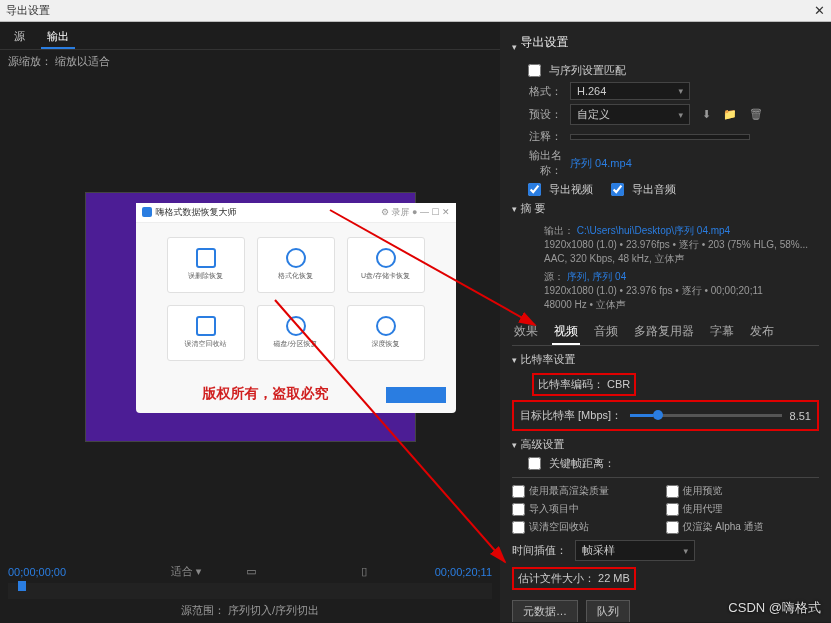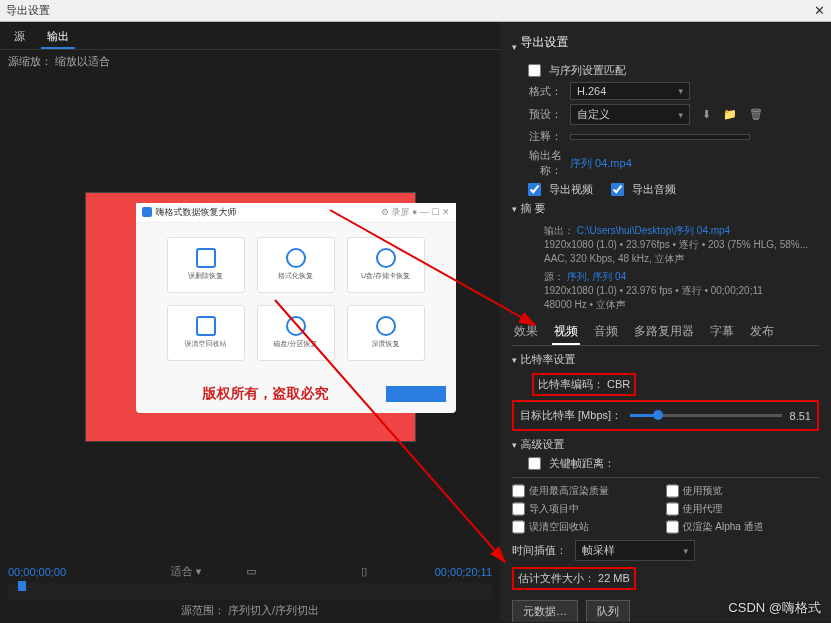--- a/index.html
+++ b/index.html
@@ -7,31 +7,31 @@
 .titlebar { background: #f0f0f0; height: 22px; display: flex; align-items: center; padding: 0 6px; color: #333; border-bottom: 1px solid #bbb; }
 .titlebar .title { flex: 1; }
 .titlebar .close { font-size: 13px; cursor: pointer; }
 .main { display: flex; height: 600px; }
 .left { width: 500px; display: flex; flex-direction: column; }
 .tabs { display: flex; padding: 4px 8px 0; gap: 10px; border-bottom: 1px solid #333; }
 .tabs span { padding: 3px 6px; cursor: pointer; }
 .tabs .active { color: #fff; border-bottom: 2px solid #2a7de1; }
 .scalebar { padding: 4px 8px; color: #aaa; }
 .preview-area { flex: 1; display: flex; align-items: center; justify-content: center; }
-.preview { width: 331px; height: 250px; background: #ef4444; position: relative; border: 1px solid #444; }
+.preview { width: 331px; height: 250px; background: #4c1d95; position: relative; border: 1px solid #444; }
 .pv-window { position: absolute; top: 10px; left: 50px; width: 320px; height: 210px; background: #f8f8f8; border-radius: 4px; }
 .pv-header { height: 20px; background: #fff; border-bottom: 1px solid #eee; display: flex; align-items: center; padding: 0 6px; font-size: 9px; color: #333; }
 .pv-header .logo { width: 10px; height: 10px; background: #2a7de1; border-radius: 2px; margin-right: 4px; }
 .pv-header .spacer { flex: 1; }
 .pv-header .btns { color: #999; }
 .pv-body { padding: 14px; display: flex; flex-wrap: wrap; gap: 12px; justify-content: center; }
 .pv-card { width: 78px; height: 56px; background: #fff; border: 1px solid #e0e0e0; border-radius: 3px; display: flex; flex-direction: column; align-items: center; justify-content: center; font-size: 7px; color: #666; }
 .pv-card .ic { width: 20px; height: 20px; border: 2px solid #2a7de1; border-radius: 50%; margin-bottom: 3px; }
 .pv-card .ic.sq { border-radius: 3px; }
-.pv-footer { position: absolute; bottom: 10px; left: 10px; right: 10px; display: flex; align-items: center; }
+.pv-footer { position: absolute; bottom: 10px; left: 10px; right: 10px; display: flex; align-items: flex-end; }
 .pv-copyright { color: #d02020; font-weight: bold; font-size: 14px; flex: 1; text-align: center; }
 .pv-badge { width: 60px; height: 16px; background: #2a7de1; }
 .timerow { display: flex; align-items: center; padding: 4px 8px; gap: 8px; }
 .timerow .tc { color: #2a7de1; }
 .timerow .spacer { flex: 1; }
 .timerow .ico { color: #888; cursor: pointer; margin-left: 37px; }
 .timeline { height: 16px; background: #222; margin: 0 8px; position: relative; }
 .timeline .head { position: absolute; left: 10px; top: -2px; width: 8px; height: 10px; background: #2a7de1; }
 .rangebar { padding: 4px 8px; color: #999; }
 .right { flex: 1; background: #232323; padding: 8px 12px; overflow: hidden; position: relative; }
@@ -50,21 +50,21 @@
 .tabrow .active { color: #fff; border-bottom: 2px solid #fff; }
 .group { margin: 6px 0; }
 .group-head { display: flex; align-items: center; color: #ccc; margin: 4px 0; }
 .group-head .chev { margin-right: 4px; font-size: 9px; }
 .redbox { border: 2px solid #e00000; padding: 2px 4px; margin: 2px 0; }
 .slider-row { display: flex; align-items: center; gap: 8px; padding: 4px 2px; }
 .slider-track { flex: 1; height: 3px; background: #555; position: relative; }
 .slider-fill { position: absolute; left: 0; width: 15%; height: 100%; background: #2a7de1; }
 .slider-thumb { position: absolute; left: 15%; top: -4px; width: 10px; height: 10px; border-radius: 50%; background: #2a7de1; }
 .chk-grid { display: flex; flex-wrap: wrap; }
-.chk-item { width: 50%; display: flex; gap: 4px; margin: 2px 0; font-size: 10px; color: #aaa; }
+.chk-item { width: 50%; display: flex; align-items: center; gap: 4px; margin: 2px 0; font-size: 10px; color: #aaa; }
 .bottom-buttons { display: flex; gap: 8px; margin-top: 8px; }
 .btn { background: #333; border: 1px solid #555; padding: 3px 10px; color: #ccc; cursor: pointer; font-size: 11px; }
 .arrow-svg { position: absolute; pointer-events: none; z-index: 100; }
 .watermark { position: absolute; right: 10px; bottom: 6px; color: #ddd; font-size: 13px; z-index: 200; text-shadow: 0 0 3px #000; }
 </style>
 </head>
 <body>
 
 <div class="titlebar">
   <span class="title">导出设置</span>

